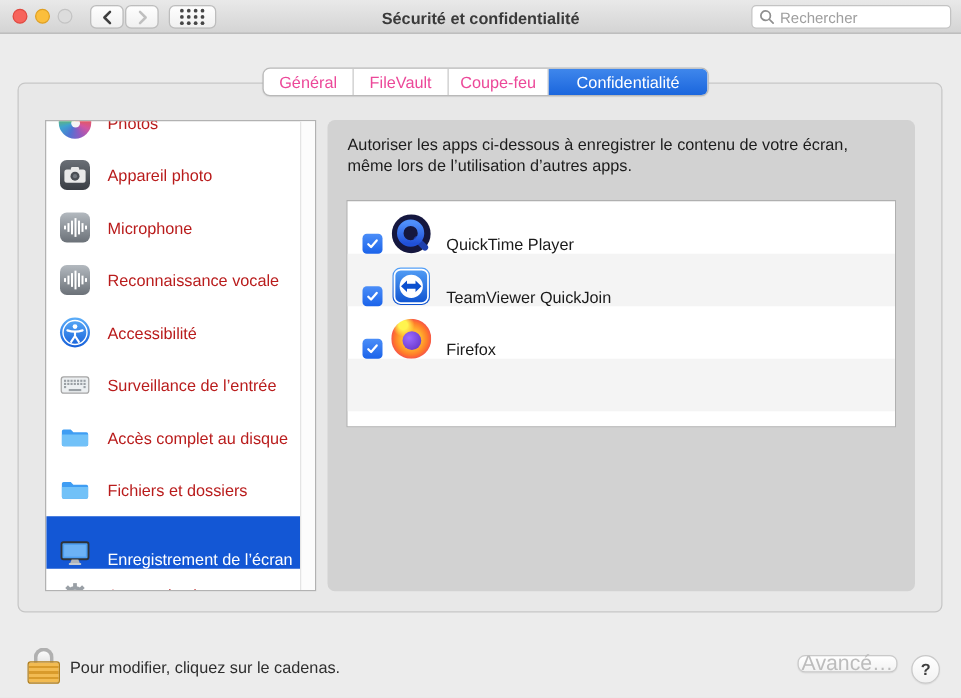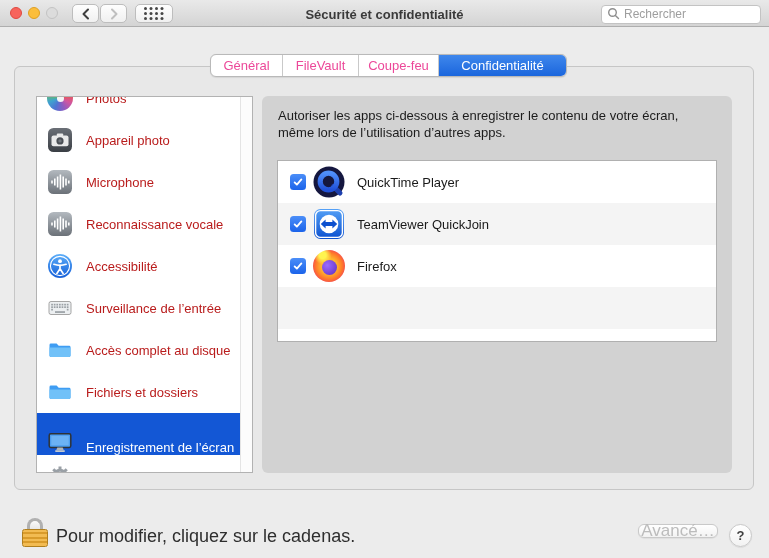--- a/index.html
+++ b/index.html
@@ -56,42 +56,42 @@
   .photos-icon::after { content: ""; position: absolute; left: 9.5px; top: 9.5px; width: 7px; height: 7px;
     border-radius: 50%; background: #f5f5f5; }
 
   
   .pane { position: absolute; left: 262px; top: 96px; width: 470px; height: 377px;
     background: #d2d2d2; border-radius: 6px; }
   .pane-desc { position: absolute; left: 16px; top: 11px; right: 14px; font-size: 13px;
     color: #1c1c1c; line-height: 17px; }
   .applist { position: absolute; left: 15px; top: 64px; width: 440px; height: 182px;
     background: #fff; border: 1px solid #b0b0b0; overflow: hidden; }
-  .app-row { height: 42px; display: flex; align-items: center; padding-left: 12px; }
+  .app-row { height: 42px; display: flex; align-items: flex-end; padding-left: 12px; }
   .app-row.alt { background: #f4f4f4; }
   .checkbox { width: 16px; height: 16px; border-radius: 3.5px;
     background: linear-gradient(#4b8ef8, #1b63ea); display: flex; align-items: center; justify-content: center; flex: none; }
   .app-ic { width: 32px; height: 32px; margin-left: 7px; flex: none; position: relative; }
   .app-name { font-size: 13px; color: #1a1a1a; margin-left: 12px; }
 
   .ff-icon { width: 32px; height: 32px; border-radius: 50%;
     background: radial-gradient(circle at 30% 16%, #fff44f 0 10%, rgba(255,244,79,0) 26%),
                 radial-gradient(circle at 50% 50%, #ffb52e 0 34%, #ff7a2a 58%, #f0355f 82%, #d02a86 100%); }
   .ff-icon::after { content: ""; position: absolute; left: 8.5px; top: 10px; width: 15px; height: 15px;
     border-radius: 50%; background: radial-gradient(circle at 35% 35%, #9a6bff, #5f2bbf); }
 
   
   .lock { position: absolute; left: 21px; top: 517px; width: 28px; height: 31px; }
   .lock .shackle { position: absolute; left: 6px; top: 1px; width: 16px; height: 15px;
     border: 3px solid #b0b0b0; border-bottom: none; border-radius: 8px 8px 0 0;
     background: linear-gradient(#fbfbfb,#dedede); }
   .lock .body { position: absolute; left: 1px; top: 12px; width: 26px; height: 18px; border-radius: 2.5px;
     border: 1px solid #b07f1e;
     background: repeating-linear-gradient(180deg, #f2bb52 0 2.5px, #d99b2b 2.5px 4.5px); }
-  .footer-text { position: absolute; left: 56px; top: 526px; font-size: 18px; color: #2e2e2e; }
+  .footer-text { position: absolute; left: 56px; top: 526px; font-size: 13px; color: #2e2e2e; }
   .adv-btn { position: absolute; left: 638px; top: 524px; width: 80px; height: 14px;
     border: 1px solid #c9c9c9; border-radius: 6px; background: linear-gradient(#ffffff, #f2f2f2);
     font-size: 17px; color: #bcbcbc; display: flex; align-items: center; justify-content: center;
     box-shadow: 0 0.5px 1px rgba(0,0,0,0.1); }
   .help-btn { position: absolute; left: 729px; top: 524px; width: 23px; height: 23px; border-radius: 50%;
     border: 1px solid #c9c9c9; background: linear-gradient(#ffffff, #f2f2f2);
     font-size: 13px; font-weight: bold; color: #3f3f3f; display: flex; align-items: center; justify-content: center;
     box-shadow: 0 0.5px 1px rgba(0,0,0,0.1); }
 </style>
 </head>

